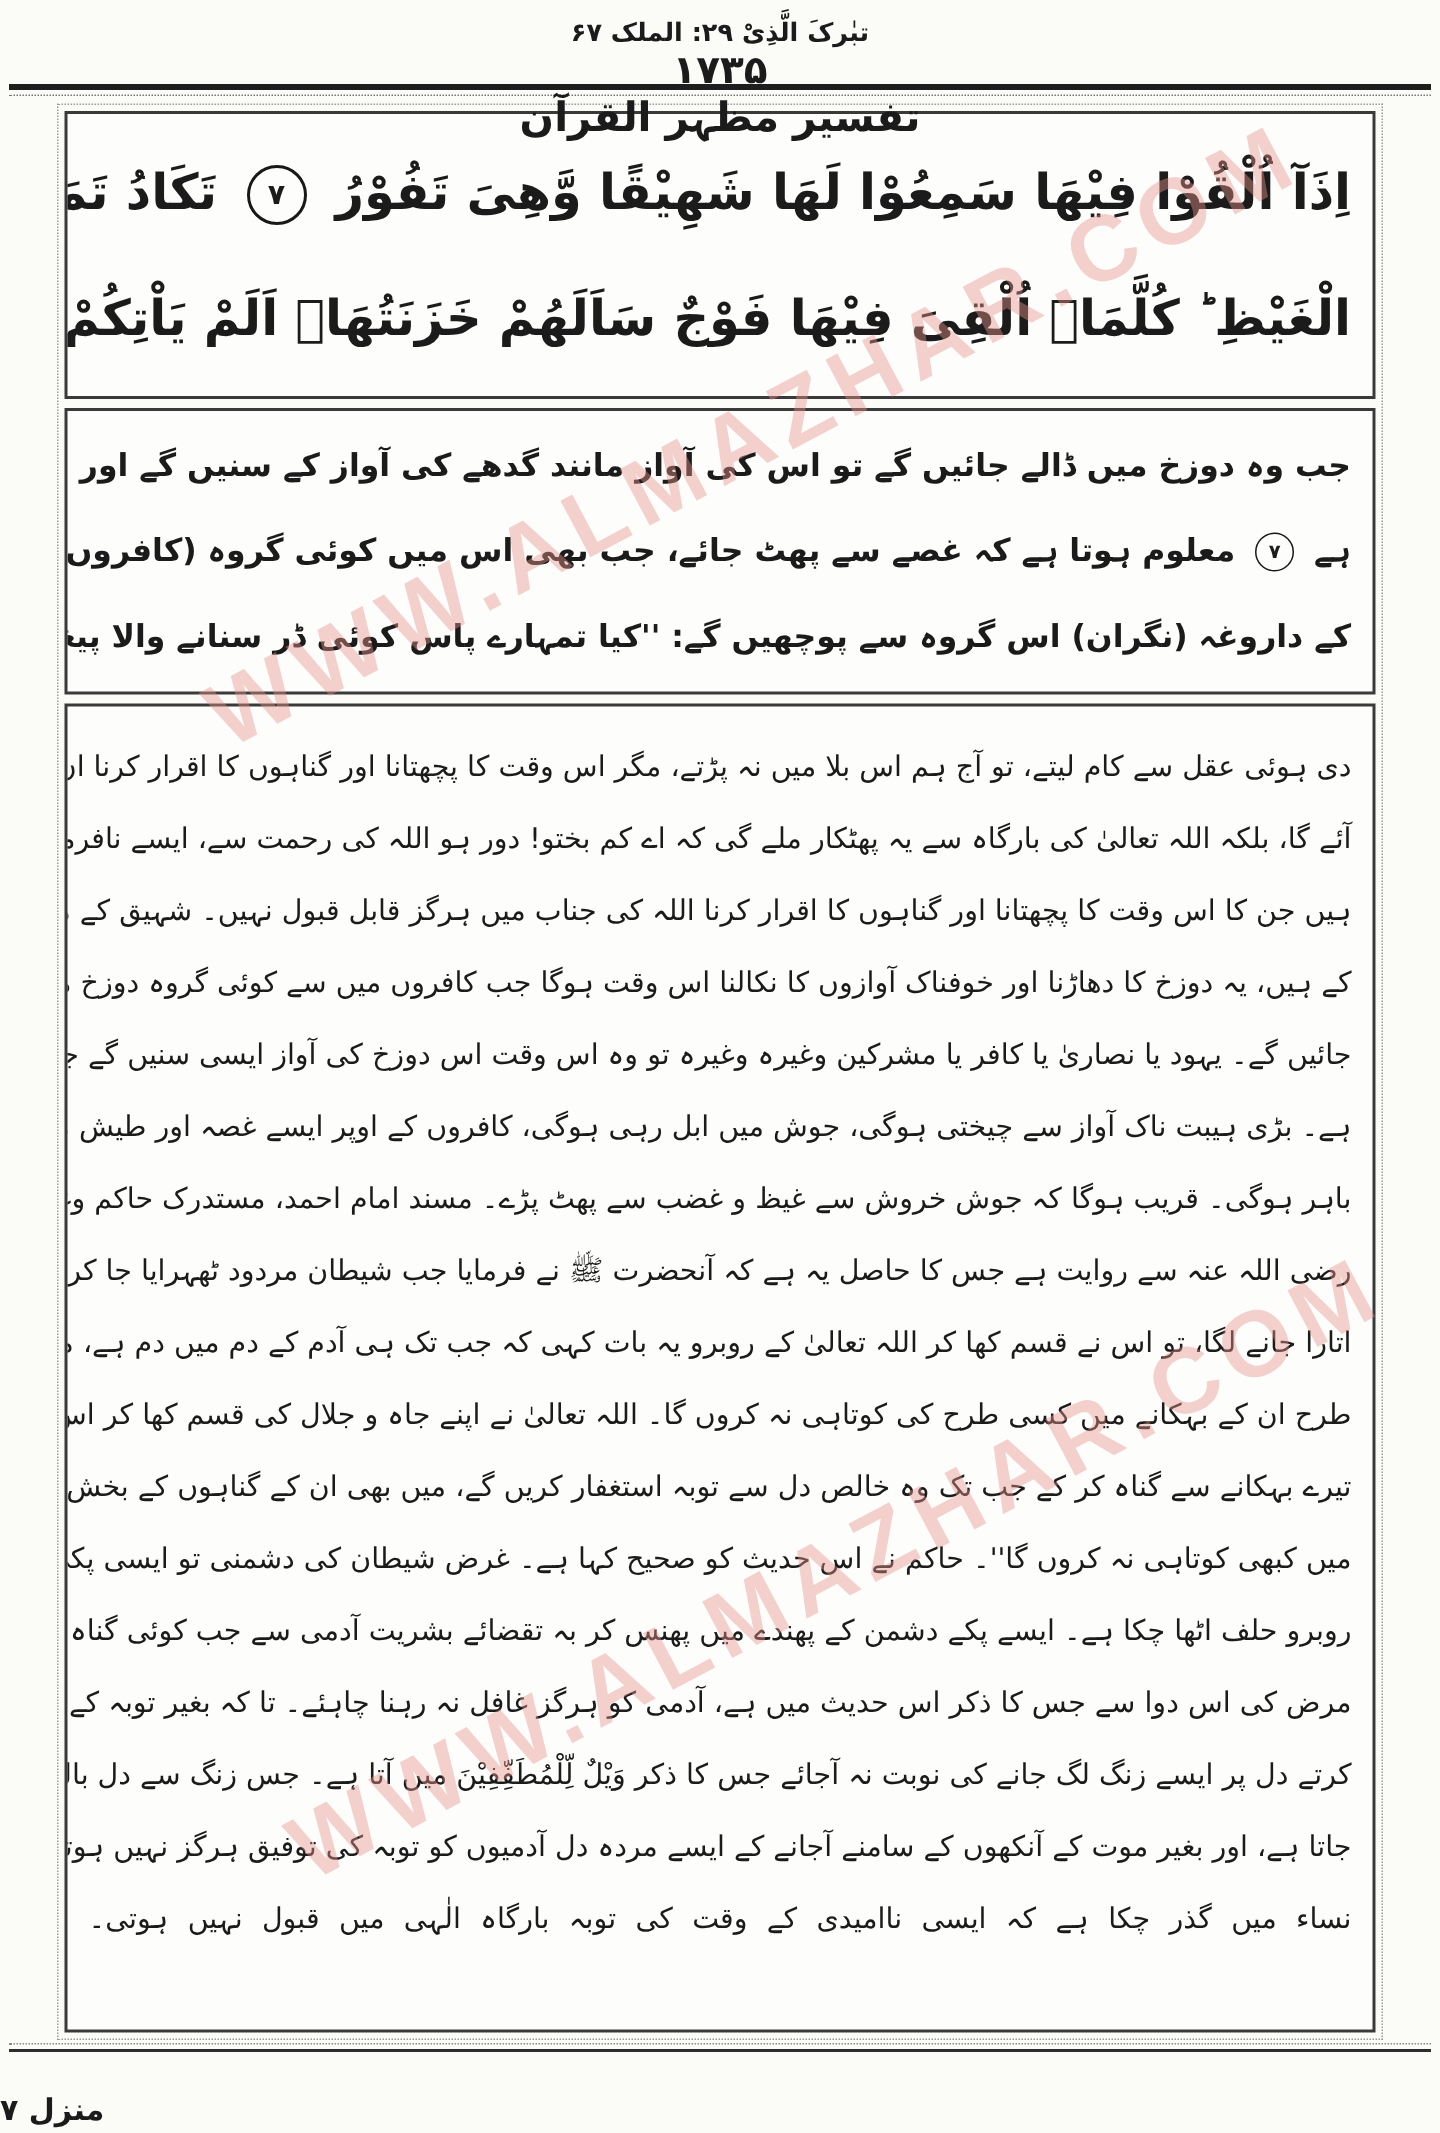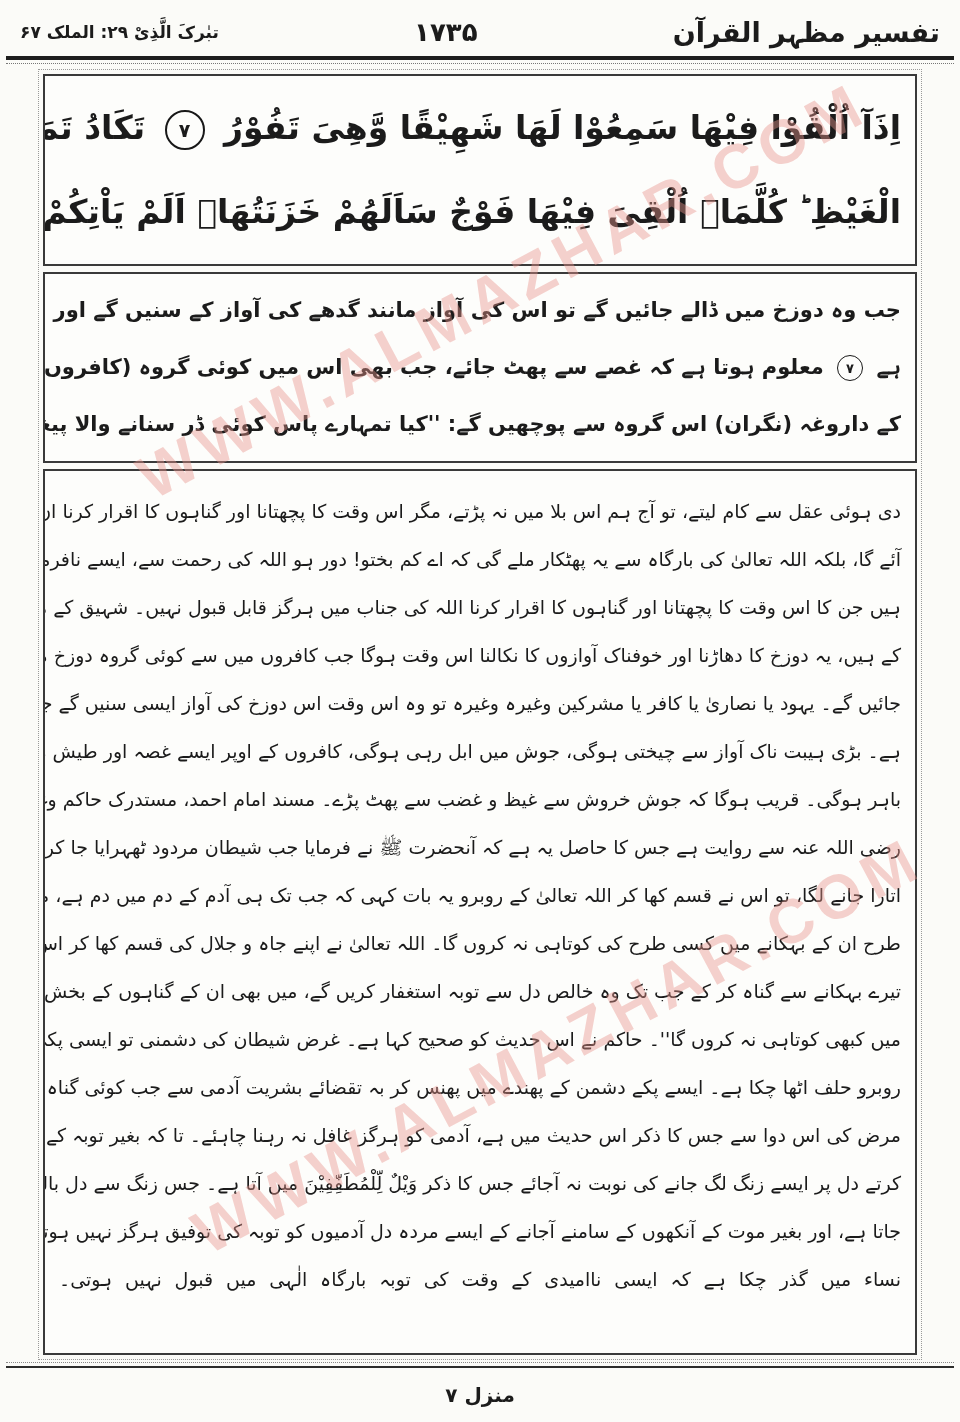--- a/index.html
+++ b/index.html
@@ -6,21 +6,21 @@
   body{
     width:960px;height:1422px;
     background:#fbfbf8;
     position:relative;
     overflow:hidden;
     font-family:"DejaVu Sans",sans-serif;
     color:#1b1b1b;
   }
   
   .header{
-    display:flex;flex-direction:row;justify-content:space-between;align-items:center;
+    display:flex;flex-direction:column;justify-content:space-between;align-items:center;
     direction:ltr;
     padding:12px 20px 4px 20px;height:40px;
   }
   .h-left{font-size:17px;font-weight:bold;direction:rtl;}
   .h-center{font-size:26px;font-weight:bold;letter-spacing:2px;}
   .h-right{font-size:27px;font-weight:bold;direction:rtl;}
   .header-rule{
     margin:0 6px;height:3px;
     border-top:4px solid #1e1e1e;
     border-bottom:1px dotted #777;
@@ -81,21 +81,21 @@
     font-size:19px;
     line-height:48px;height:48px;
   }
   
   .bottom-rule{
     margin:2px 6px 0 6px;height:3px;
     border-top:1px dotted #888;
     border-bottom:2px solid #2c2c2c;
   }
   .footer{
-    margin-top:15px;text-align:center;
+    margin-top:26px;text-align:left;
     font-size:20px;font-weight:bold;direction:rtl;
   }
   
   .watermark{
     position:absolute;
     font-family:"Liberation Sans",sans-serif;
     font-size:62px;font-weight:bold;letter-spacing:7px;
     opacity:0.42;white-space:nowrap;
     transform:rotate(-28deg);
     pointer-events:none;z-index:5;

